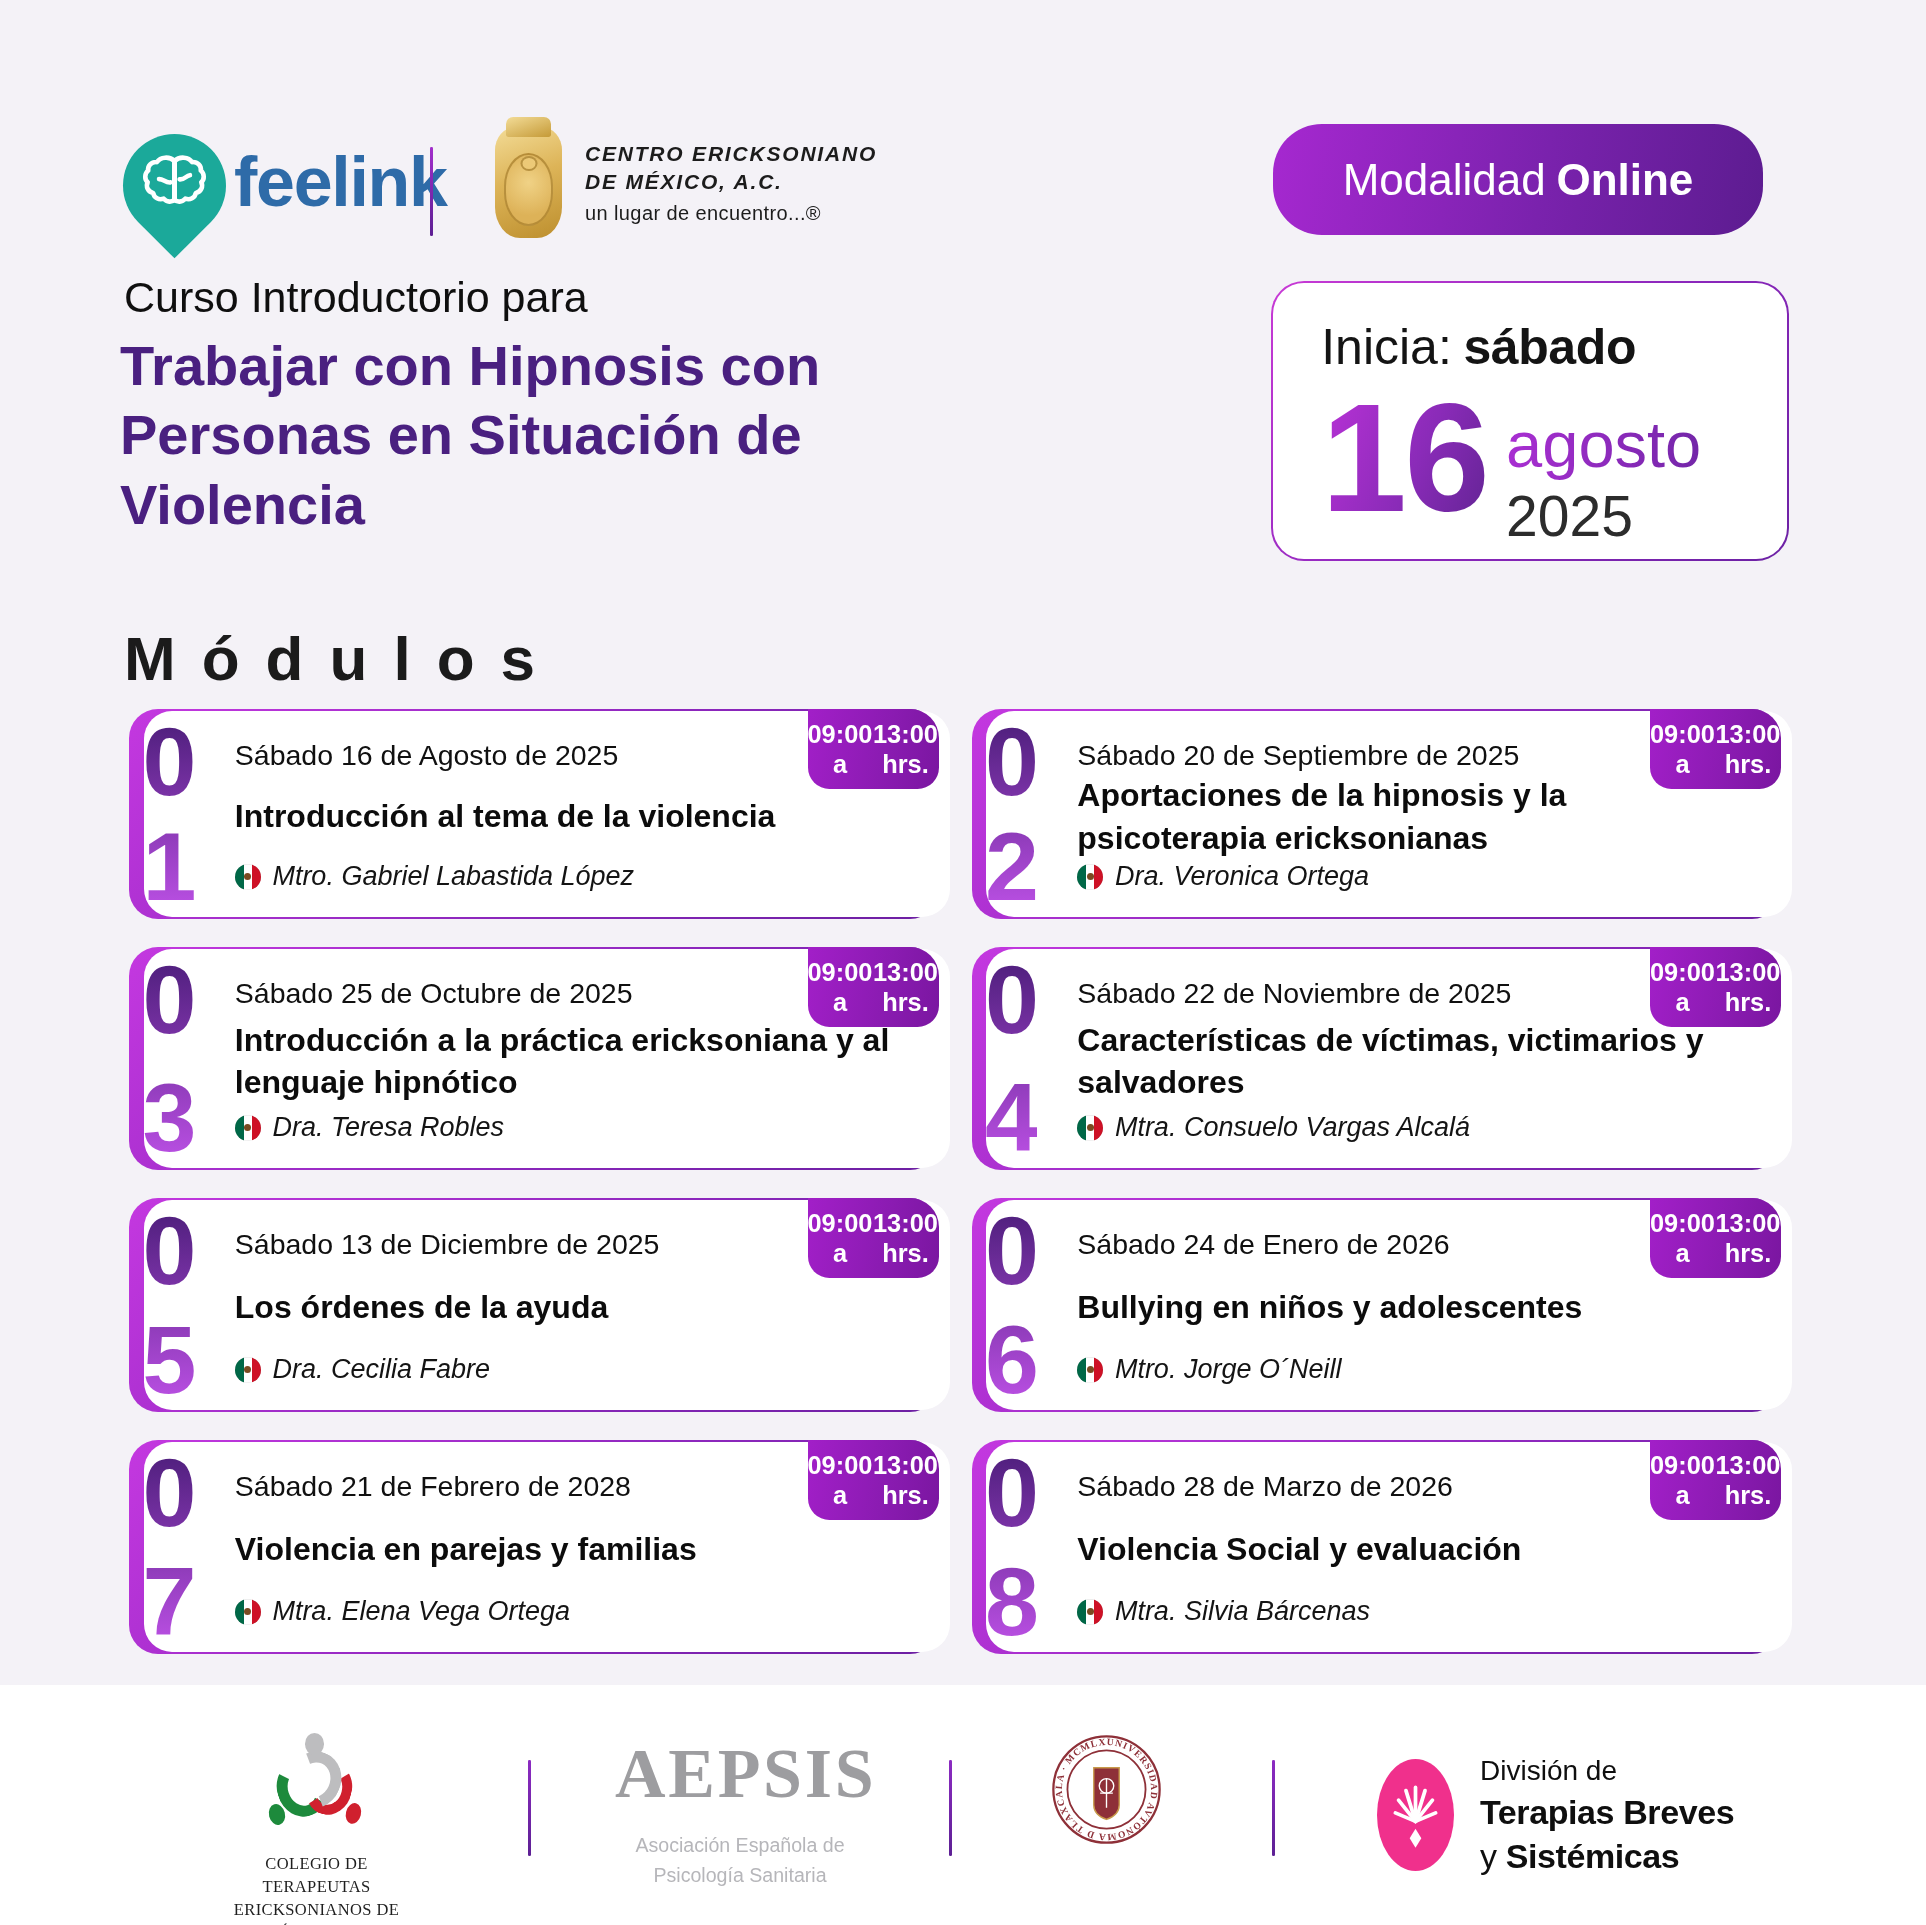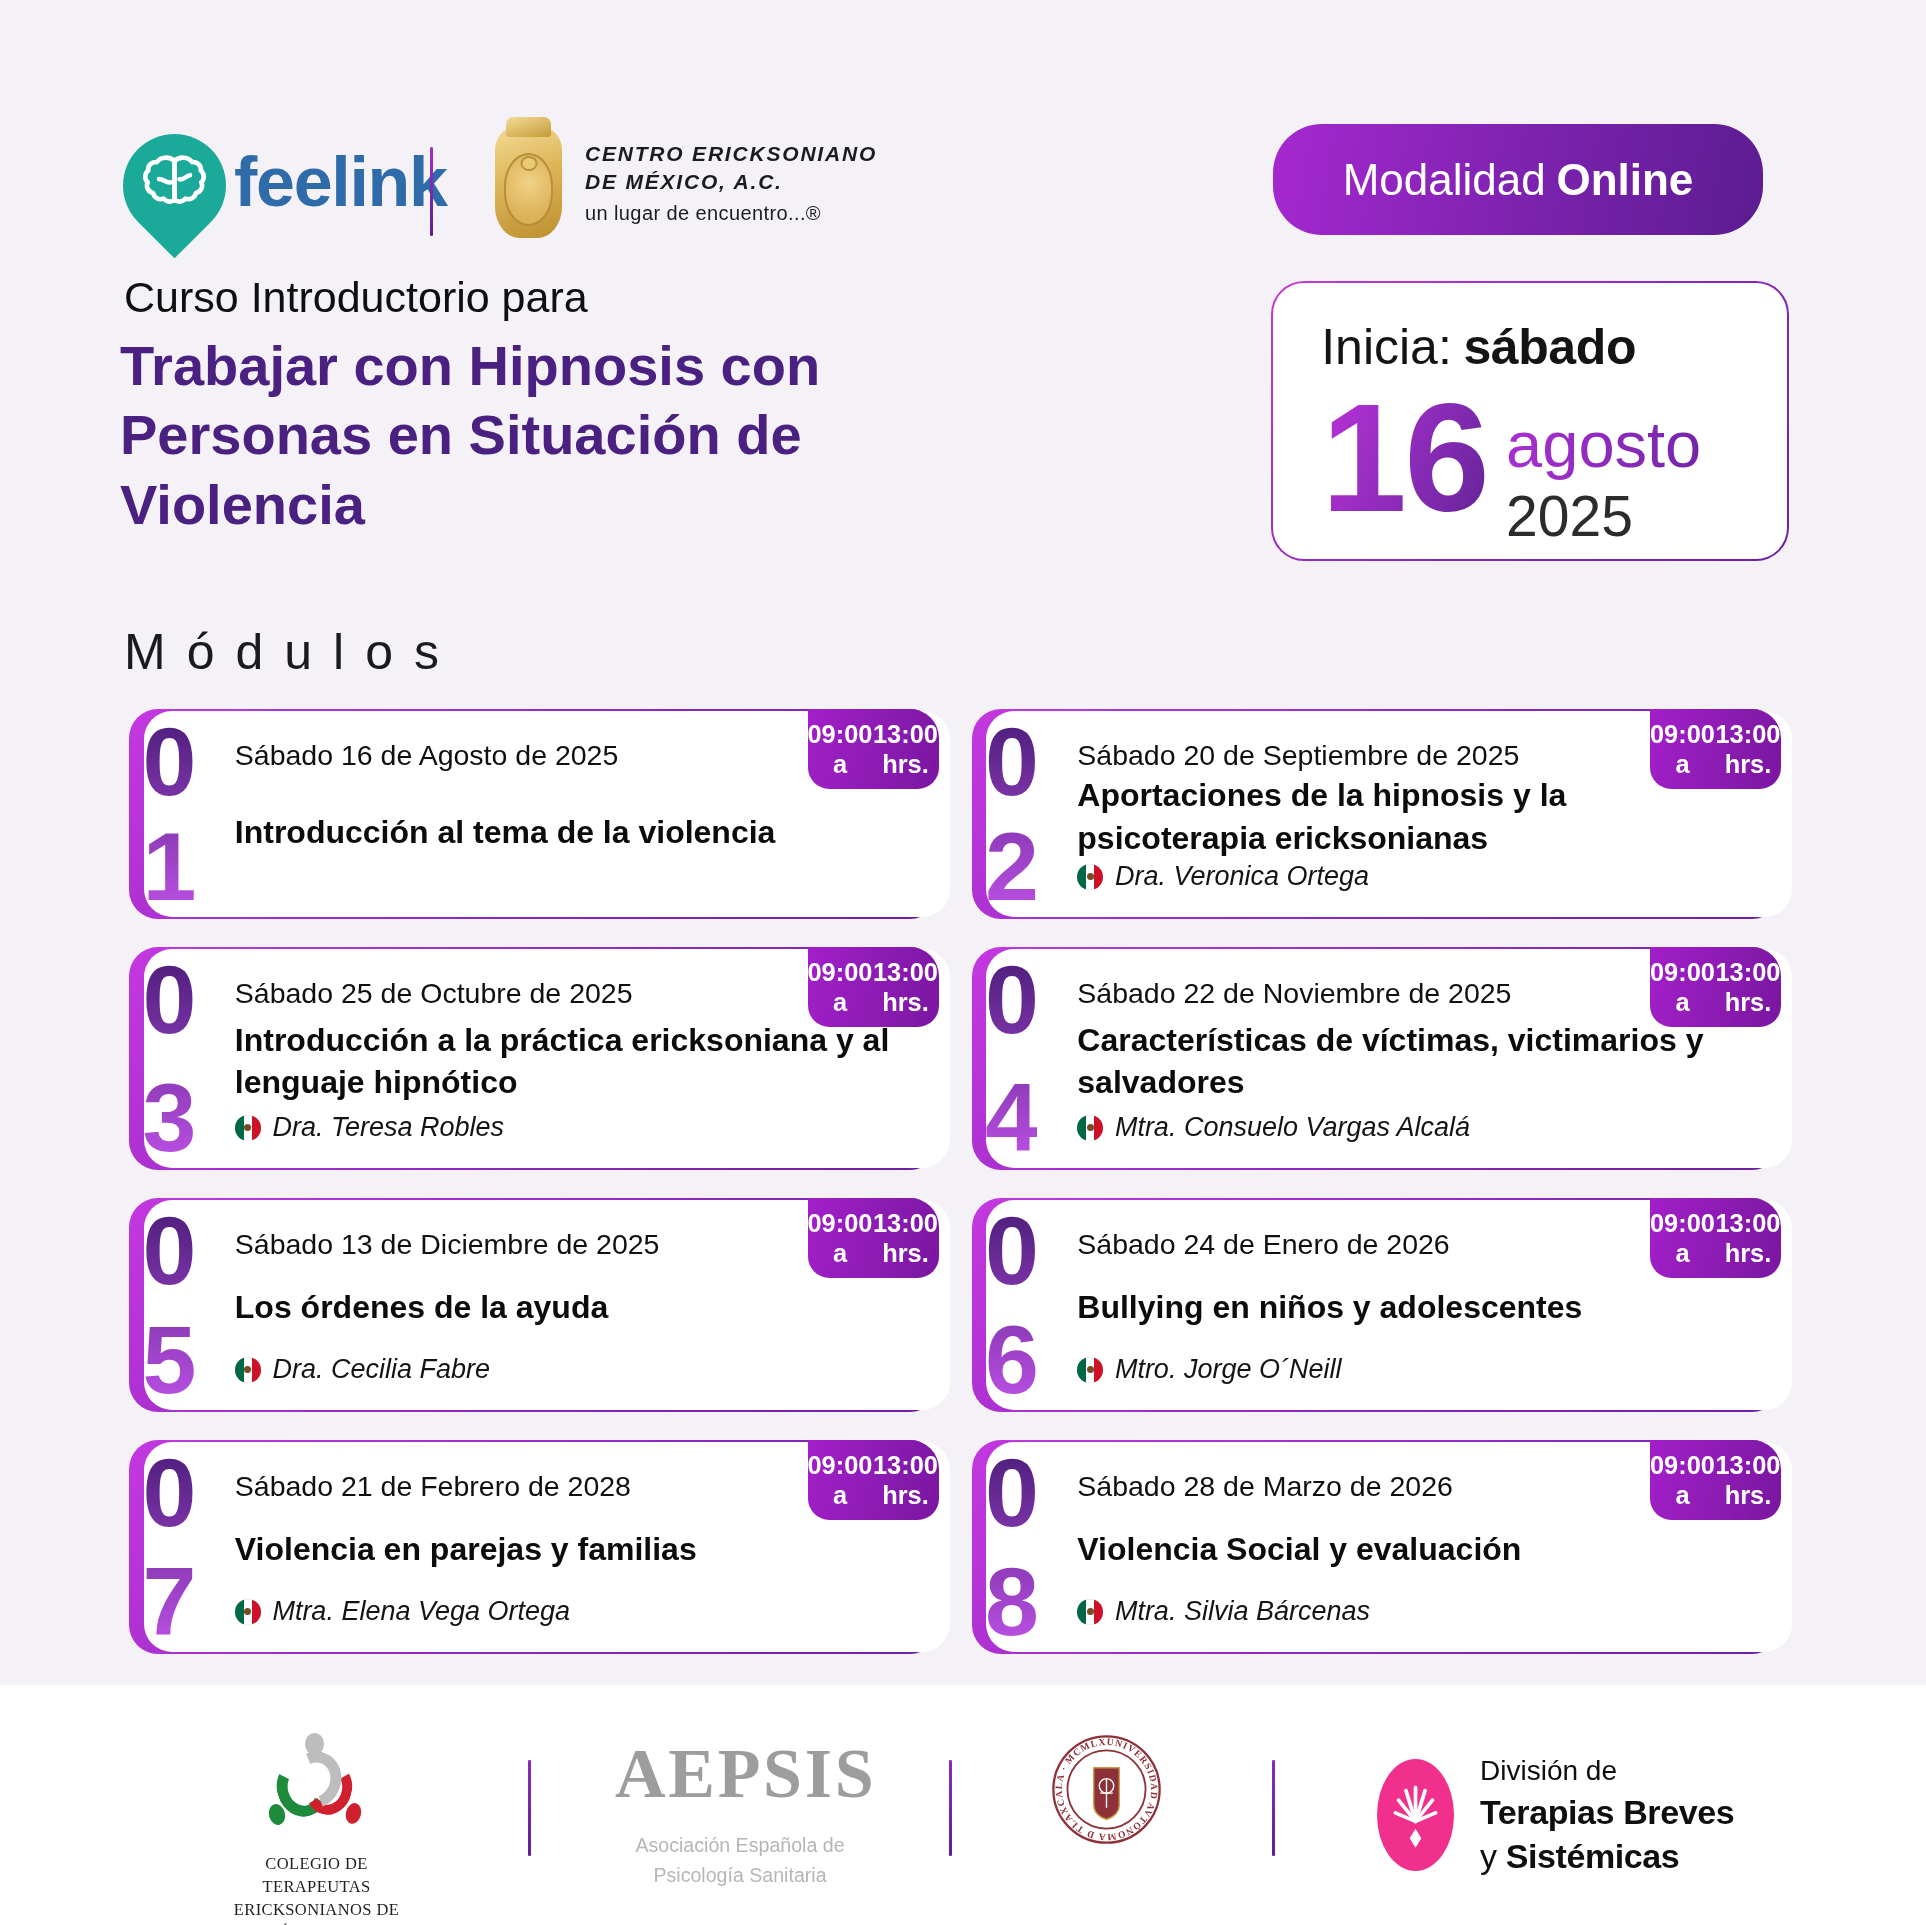--- a/index.html
+++ b/index.html
@@ -84,21 +84,21 @@
   .start-col{ margin-left:19px; padding-top:28px; }
   .month{
     font-size:65px; font-weight:500; line-height:1.1;
     background:linear-gradient(90deg,#a92fd2 0%, #7326a8 100%);
     -webkit-background-clip:text; background-clip:text; color:transparent; -webkit-text-fill-color:transparent;
   }
   .year{ font-size:57px; font-weight:300; color:#2c2c2c; line-height:1.15; margin-top:3.6px; }
 
   
   .modules-heading{
-    position:absolute; left:124px; top:623px; font-size:50px; font-weight:400;
+    position:absolute; left:124px; top:623px; font-size:62px; font-weight:700;
     color:#1b1b1b; letter-spacing:0.42em;
   }
   .grid{
     position:absolute; left:129px; top:709px; width:1652px;
     display:grid; grid-template-columns:1fr 1fr; grid-template-rows:210px 223px 214px 214px;
     column-gap:33px; row-gap:28px;
   }
   .card{
     position:relative; border-radius:29px; padding:1.8px;
     background:linear-gradient(135deg,#c438e0 0%, #8d27bd 55%, #6c1fa2 100%);
@@ -230,20 +230,26 @@
   </div>
 
   <div class="modules-heading">Módulos</div>
 
   <div class="grid">
 
     <div class="card">
       <div class="card-inner">
         <div class="m-date">Sábado 16 de Agosto de 2025</div>
         <div class="m-title">Introducción al tema de la violencia</div>
+        <div class="m-inst">
+          <span class="flag">
+              <i></i>
+            </span>
+          <span>Mtro. Gabriel Labastida López</span>
+        </div>
       </div>
       <div class="num">
         <span>0</span>
           <span>1</span>
       </div>
       <div class="time-badge">
         <span>09:00 a</span>
           <span>13:00 hrs.</span>
       </div>
     </div>

